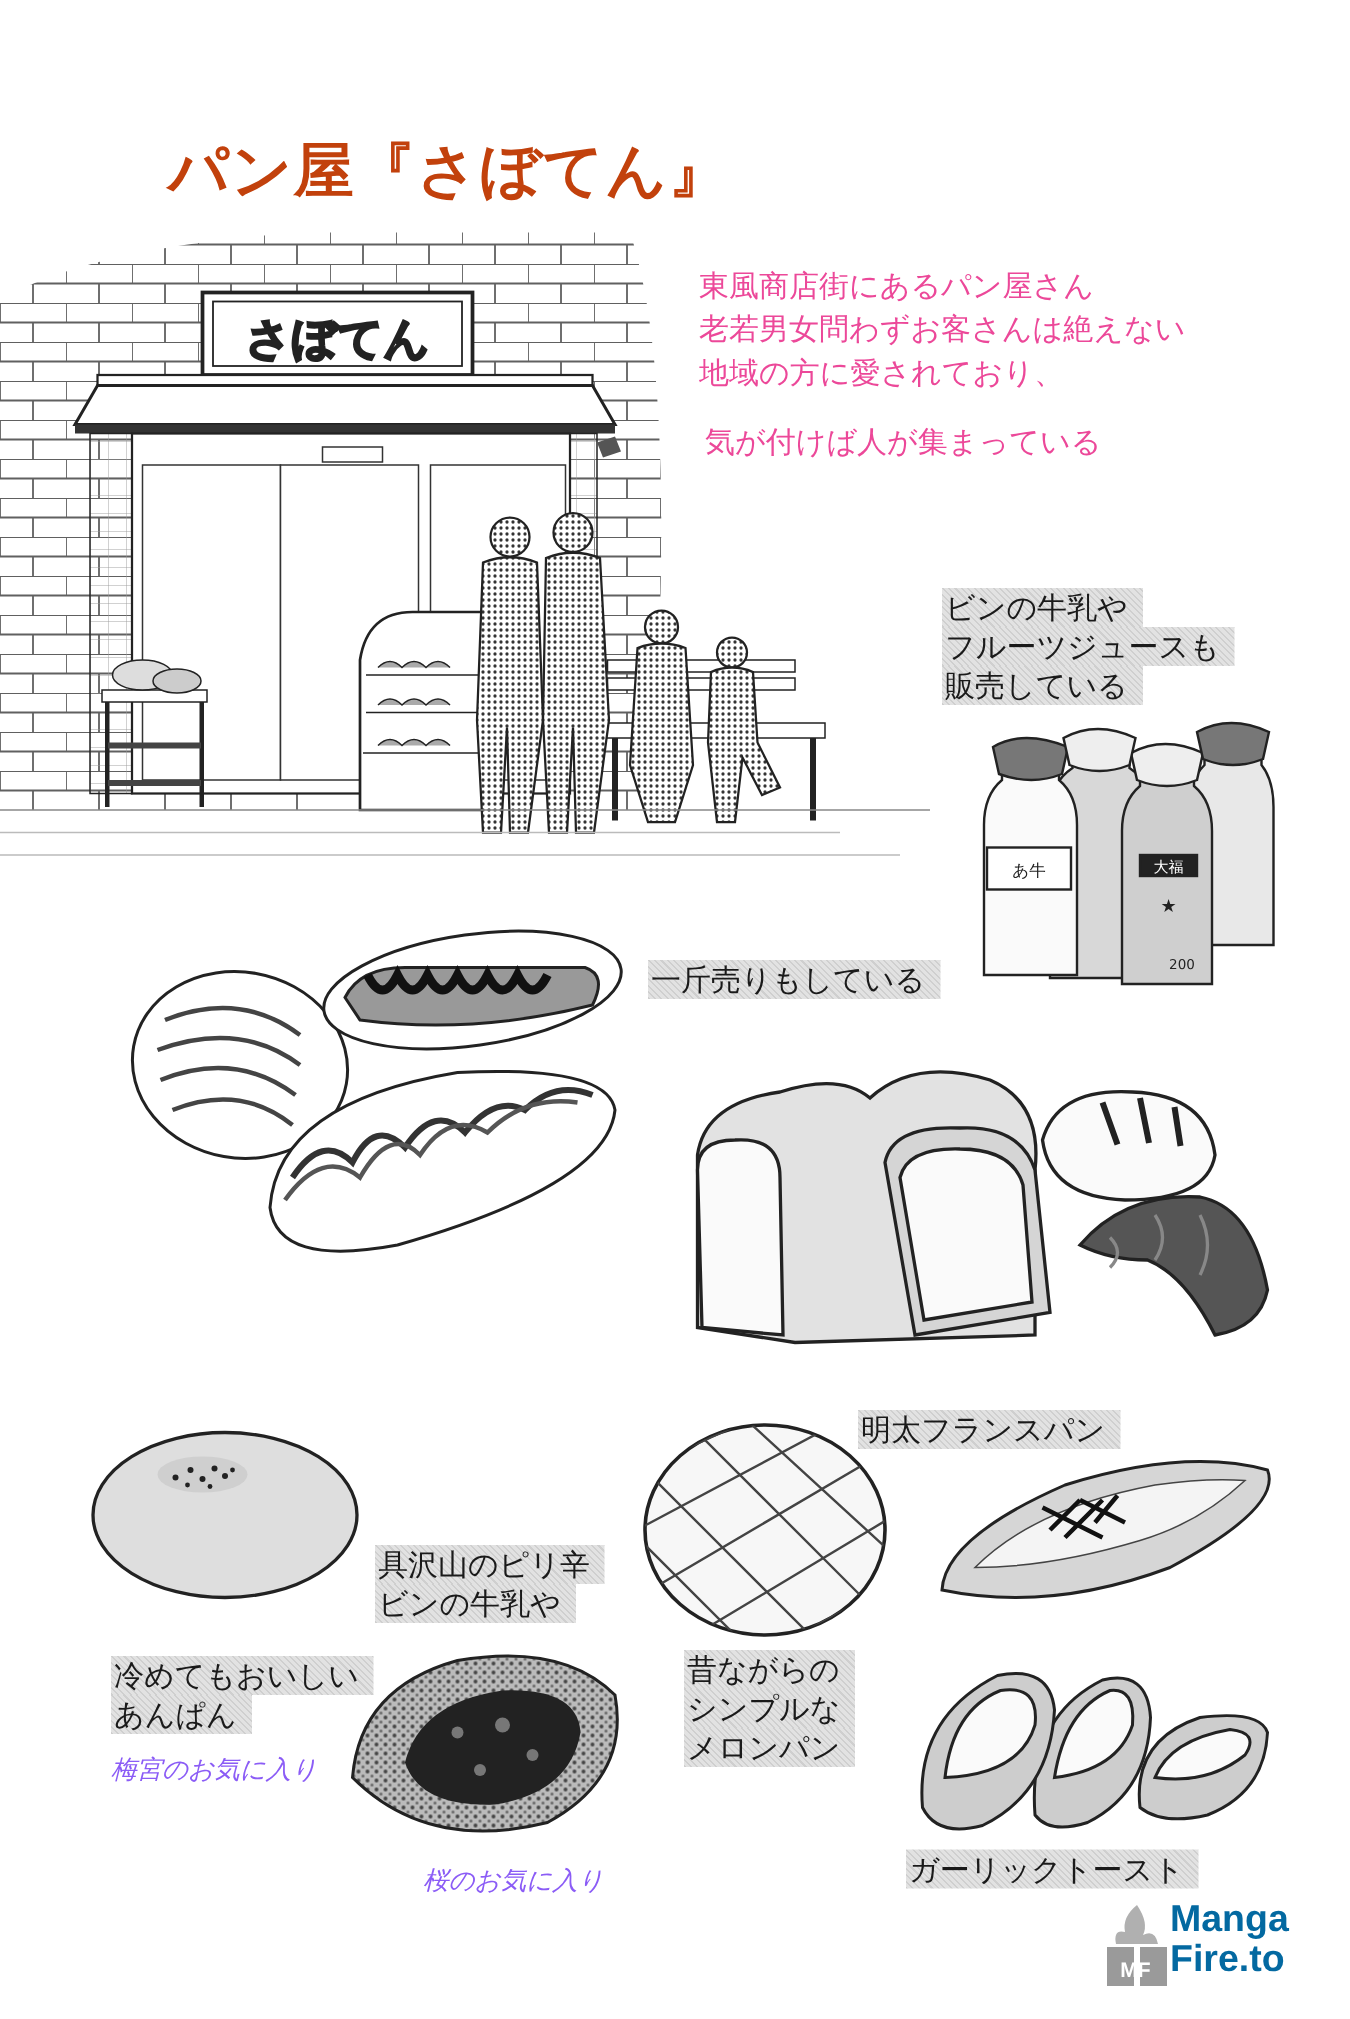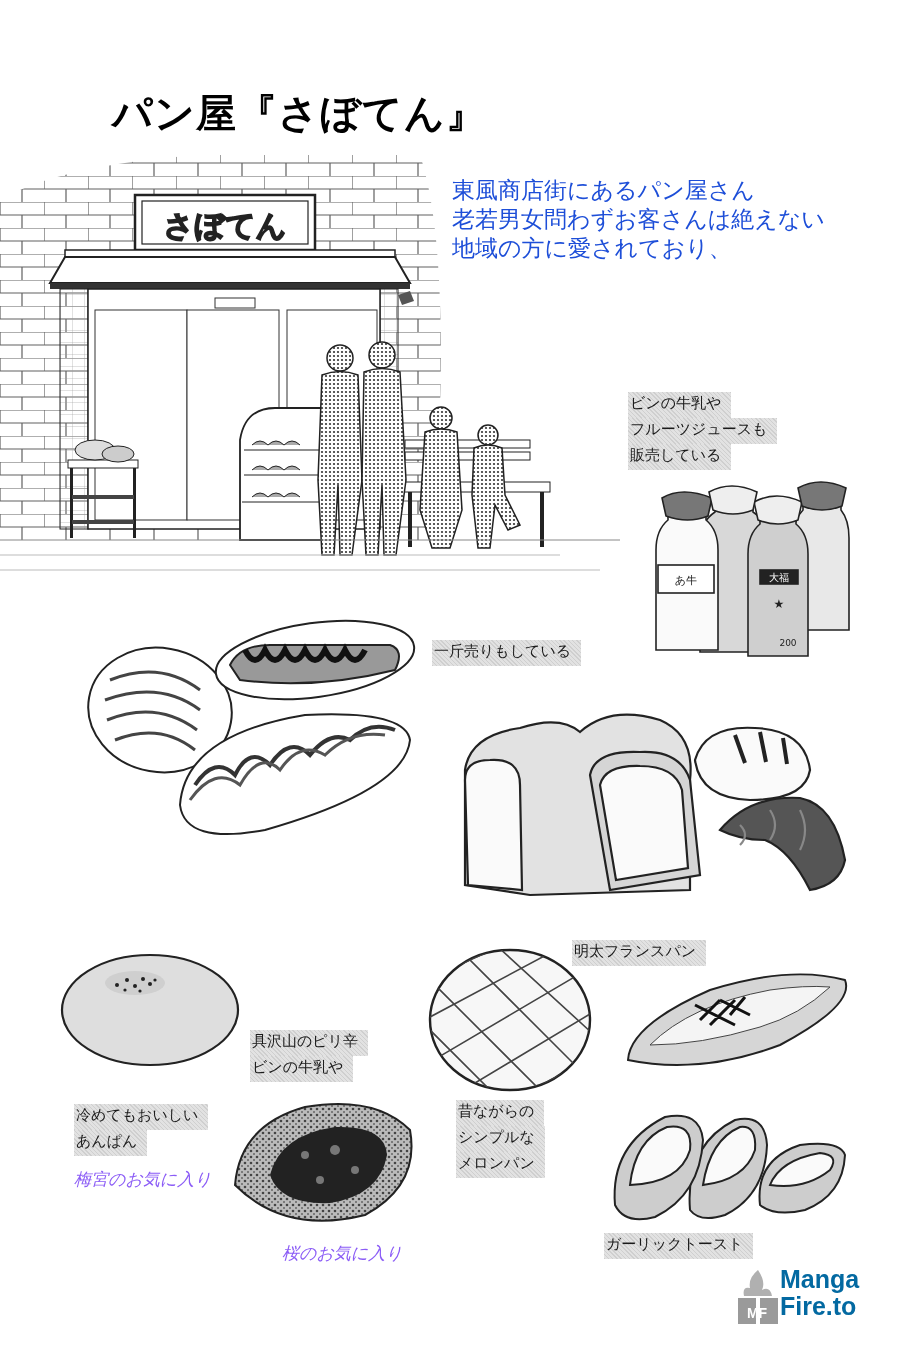--- a/index.html
+++ b/index.html
@@ -2,32 +2,32 @@
 <html><head>
 <meta charset="utf-8">
 <style>
   * { box-sizing: border-box; margin: 0; padding: 0; }
   html, body { width: 900px; height: 1346px; background: #ffffff; overflow: hidden; }
   body { position: relative; font-family: "DejaVu Sans", "Liberation Sans", sans-serif; color: #1a1a1a; }
 
   .page-title {
     position: absolute; left: 112px; top: 86px;
     font-family: "DejaVu Serif", "Liberation Serif", serif;
-    font-size: 40px; font-weight: bold; letter-spacing: 1px; color: #000000;
+    font-size: 40px; font-weight: bold; letter-spacing: 1px; color: #c2410c;
     white-space: nowrap;
   }
 
   .intro {
-    position: absolute; left: 452px; top: 176px;
-    font-size: 23px; line-height: 29px; color: #1d4ed8; white-space: nowrap;
+    position: absolute; left: 466px; top: 176px;
+    font-size: 20px; line-height: 29px; color: #ec4899; white-space: nowrap;
   }
   .intro .note { margin-top: 17px; margin-left: 4px; }
 
   .caption {
-    position: absolute; font-size: 15px; line-height: 26px; color: #1a1a1a; white-space: nowrap; font-family: Liberation Mono, monospace;
+    position: absolute; font-size: 20px; line-height: 26px; color: #1a1a1a; white-space: nowrap;
   }
   .caption .line {
     display: block; width: max-content; padding: 0 10px 0 2px;
     background: repeating-linear-gradient(45deg, #cfcfcf 0 1px, #e2e2e2 1px 3px);
   }
 
   .handnote {
     position: absolute; font-family: "DejaVu Serif", "Liberation Serif", serif;
     font-style: italic; font-size: 17px; color: #8b5cf6; white-space: nowrap;
   }
@@ -43,20 +43,21 @@
 </style>
 </head>
 <body>
 
 <div class="page-title">パン屋『さぼてん』</div>
 
 <div class="intro">
   <div>東風商店街にあるパン屋さん</div>
   <div>老若男女問わずお客さんは絶えない</div>
   <div>地域の方に愛されており、</div>
+  <div class="note">気が付けば人が集まっている</div>
 </div>
 
 <svg class="illus" style="left:0;top:150px" width="620" height="420" viewBox="0 0 620 420">
   <defs>
     <pattern id="dots" width="4" height="4" patternUnits="userSpaceOnUse">
       <rect width="4" height="4" fill="#fff"></rect>
         <circle cx="2" cy="2" r="1.1" fill="#333"></circle>
     </pattern>
     <pattern id="tiles" width="12" height="12" patternUnits="userSpaceOnUse">
       <path d="M0 0H12M0 0V12" stroke="#999" stroke-width="0.6" fill="none"></path>

